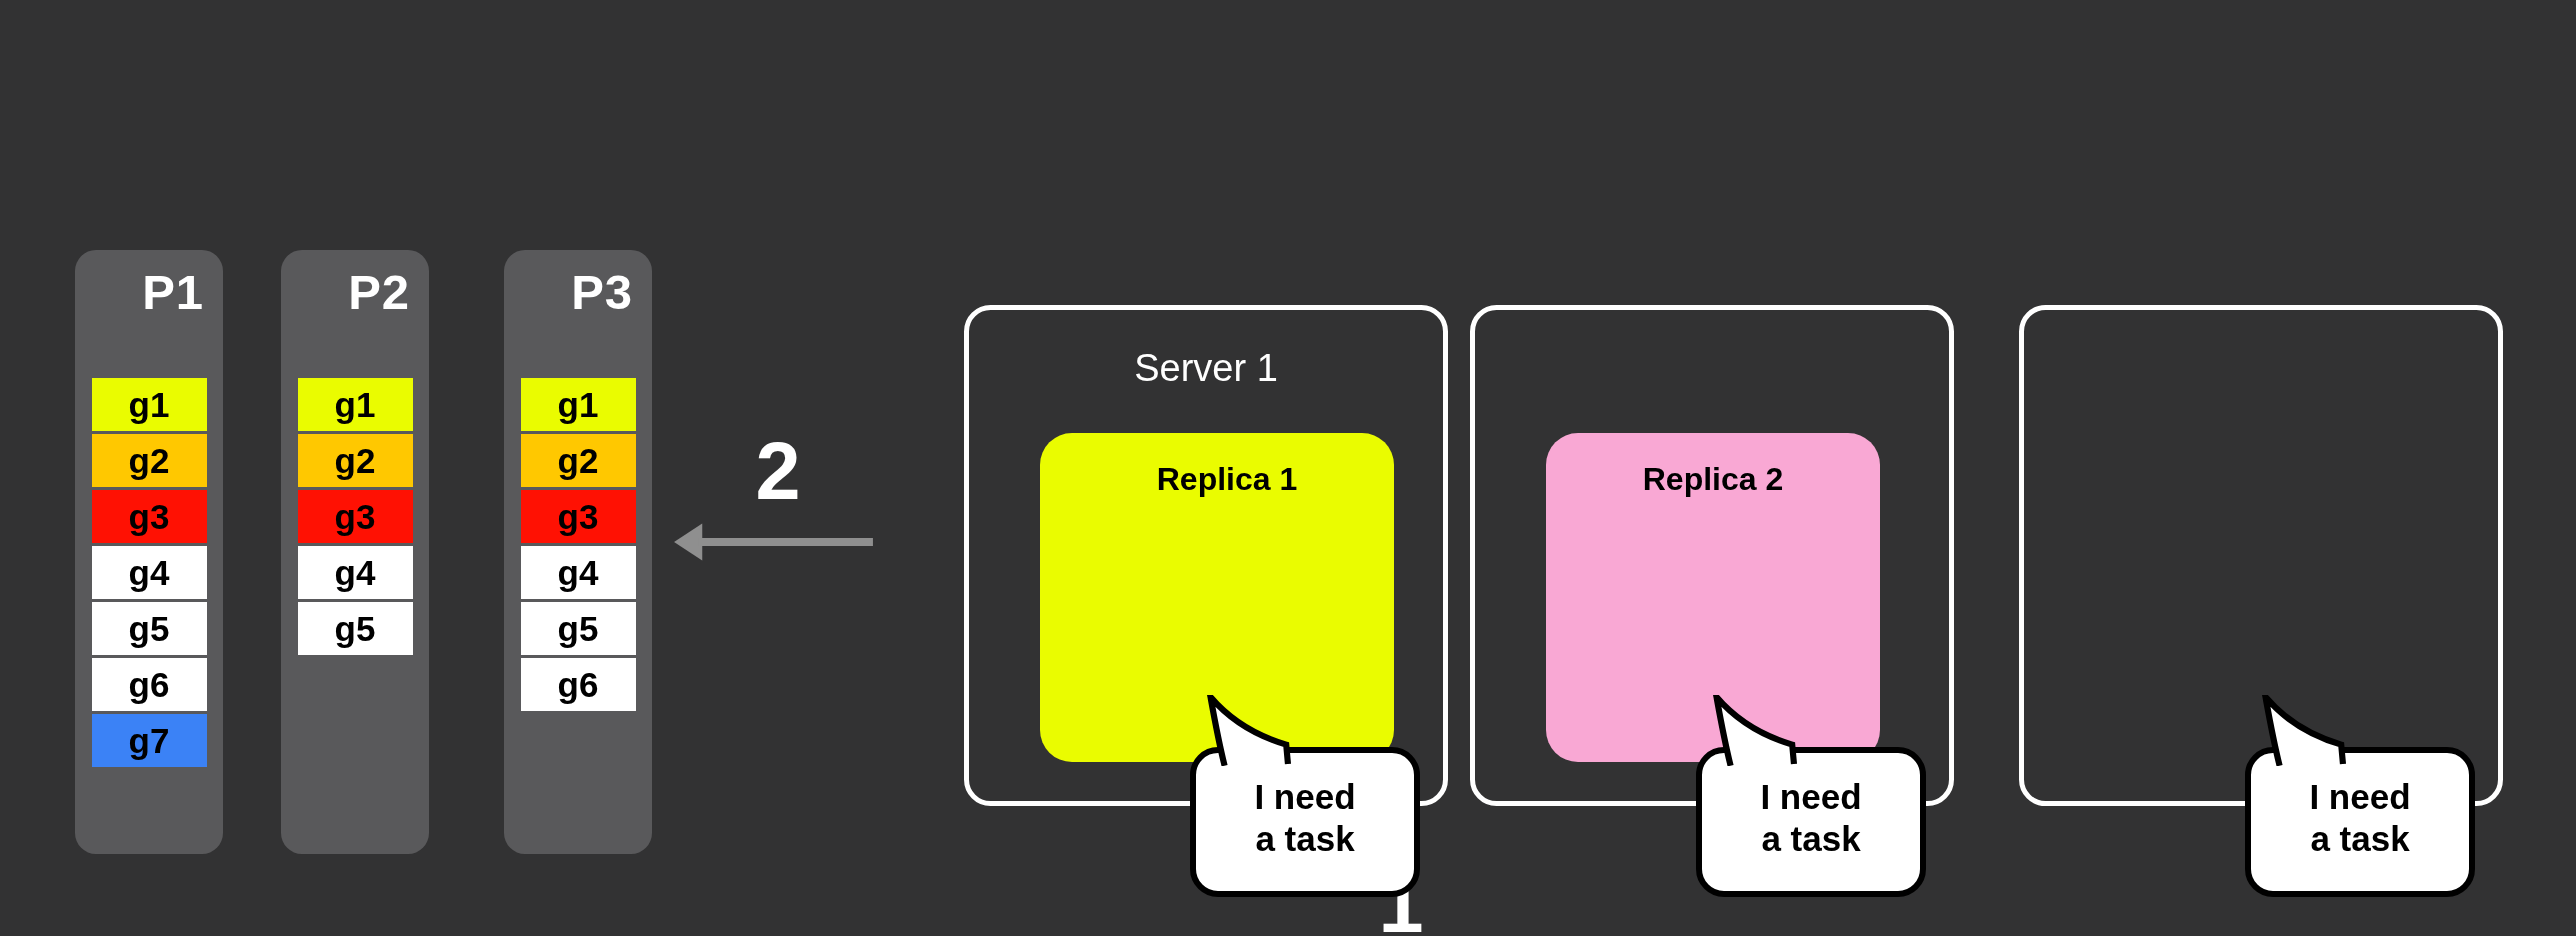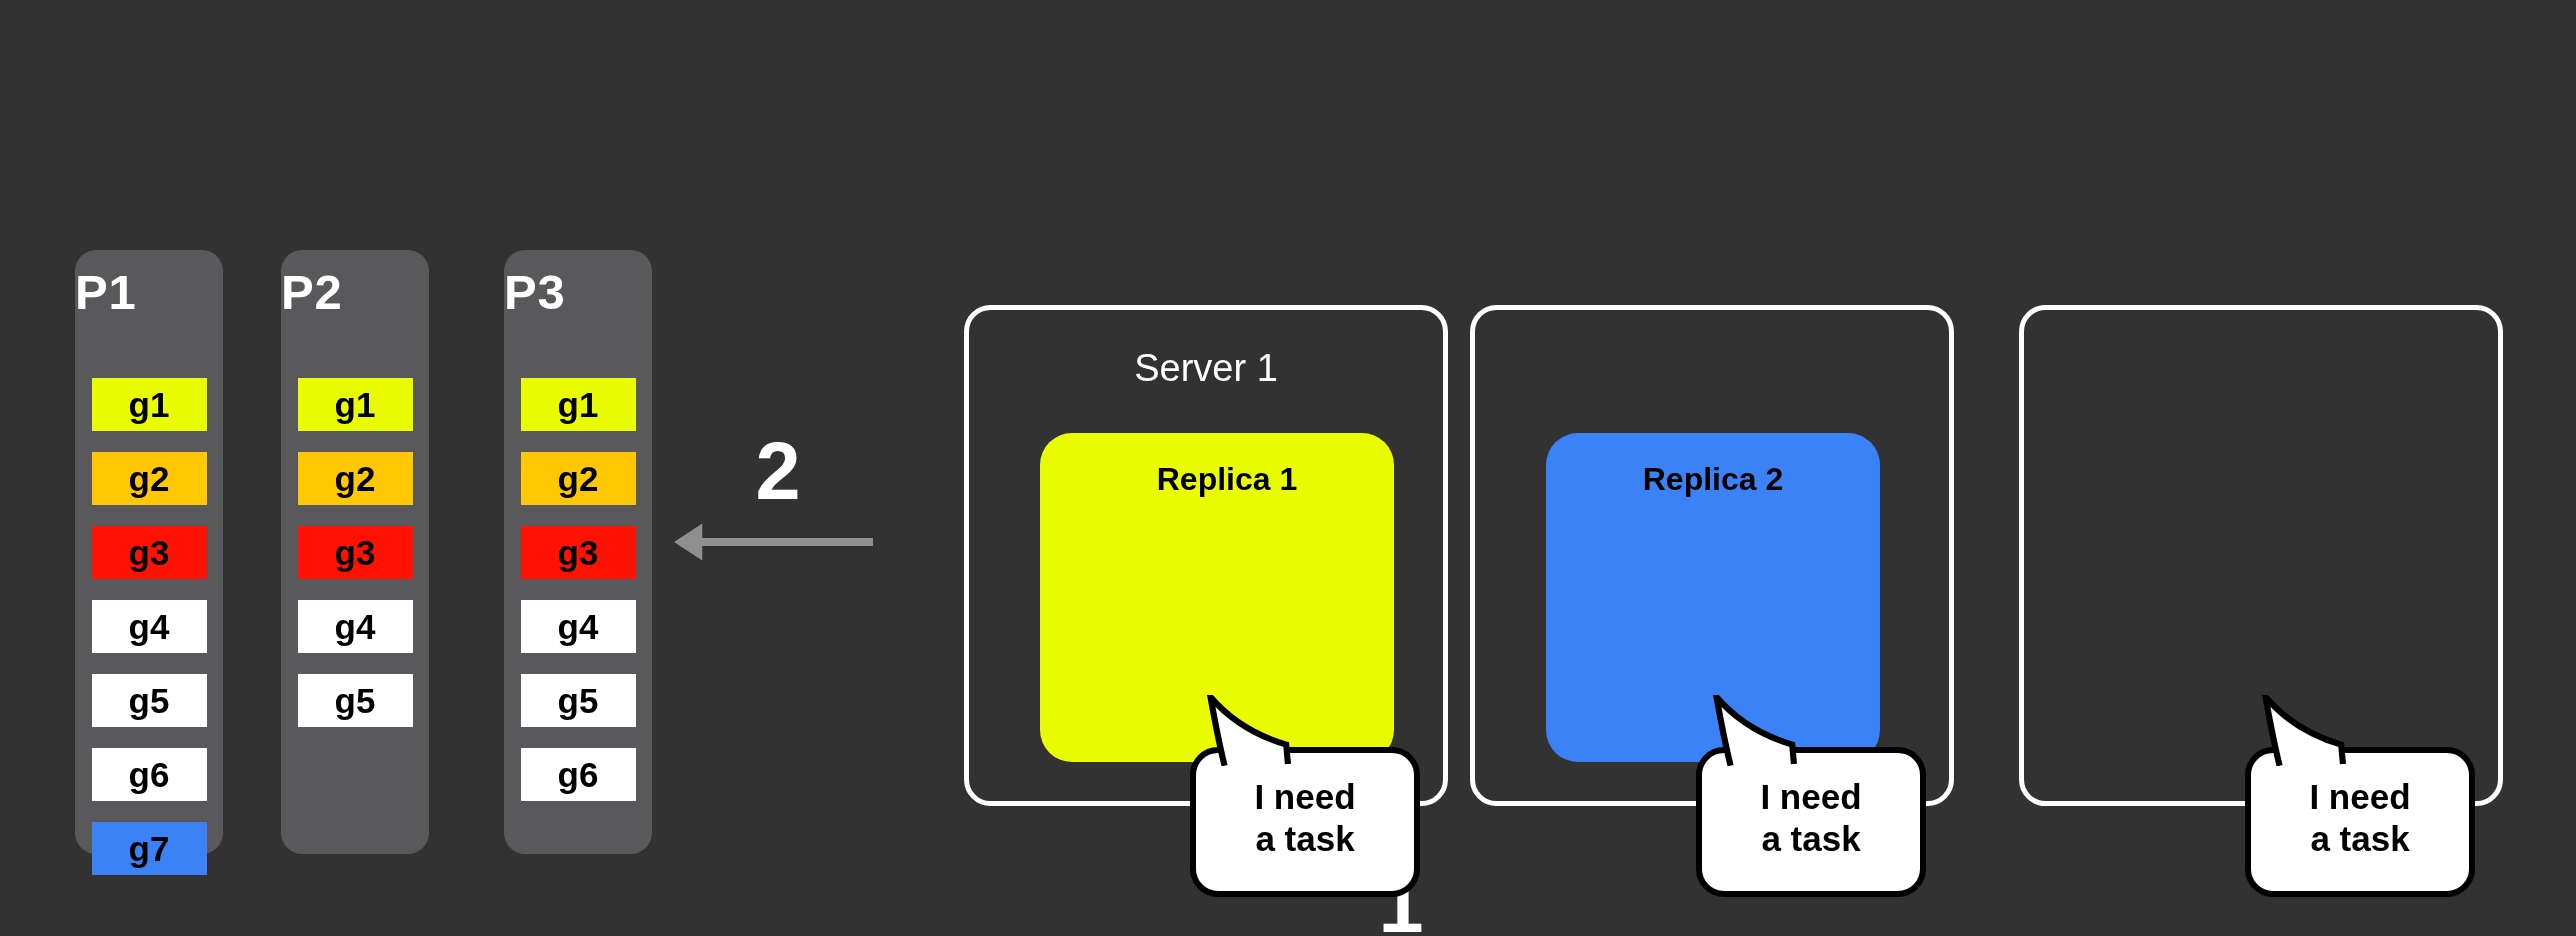--- a/index.html
+++ b/index.html
@@ -6,26 +6,26 @@
   .canvas{
     position:relative;width:2576px;height:937px;overflow:hidden;
     background:#323233;font-family:"Liberation Sans",sans-serif;
   }
   
   .partition{
     position:absolute;top:250px;width:148px;height:604px;
     background:#59595B;border-radius:21px;
   }
   .partition-title{
-    position:absolute;top:14px;left:0;width:100%;
-    color:#FFFFFF;font-size:49px;font-weight:bold;letter-spacing:0.9px;
+    position:absolute;top:14px;left:0;width:100%;text-align:center;
+    color:#FFFFFF;font-size:49px;font-weight:bold;letter-spacing:0.9px;padding-left:24px;
   }
   .task-list{
     position:absolute;top:128px;left:0;right:0;
-    display:flex;flex-direction:column;align-items:center;gap:21px;
+    display:flex;flex-direction:column;align-items:center;gap:3px;
   }
   .task-cell{
     width:115px;height:53px;display:flex;align-items:center;justify-content:center;
     font-size:35px;font-weight:bold;color:#000000;background:#FFFFFF;
   }
   
   .flow-num{
     position:absolute;color:#FFFFFF;font-size:81px;font-weight:bold;
     width:80px;text-align:center;line-height:1.0;
   }
@@ -123,21 +123,21 @@
         <path d="M20,80 C13,52 8,24 4,2 C28,30 56,46 90,56 L92,78" fill="none" stroke="#000000" stroke-width="7"></path>
       </svg>
       <div class="bubble-text">
         <span>I need</span><br>
         <span>a task</span>
       </div>
     </div>
   </div>
 
   <div class="server" id="server-2">
-    <div class="replica" style="background-color: #3b82f6;">
+    <div class="replica" style="background-color: #f9a8d4;">
       <div class="replica-label">Replica 2</div>
     </div>
     <div class="bubble">
       <svg class="bubble-tail" viewBox="0 0 100 80">
         <path d="M20,80 C13,52 8,24 4,2 C28,30 56,46 90,56 L92,80 Z" fill="#FFFFFF" stroke="none"></path>
         <path d="M20,80 C13,52 8,24 4,2 C28,30 56,46 90,56 L92,78" fill="none" stroke="#000000" stroke-width="7"></path>
       </svg>
       <div class="bubble-text">
         <span>I need</span><br>
         <span>a task</span>

